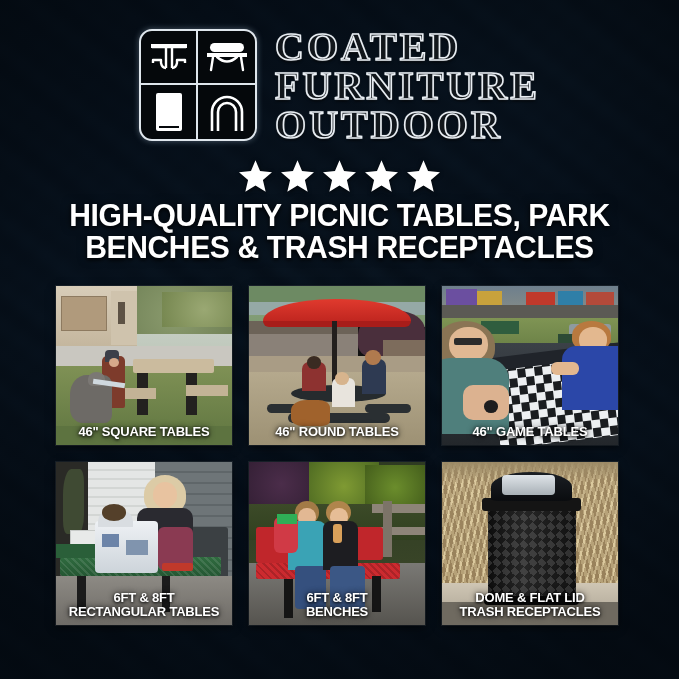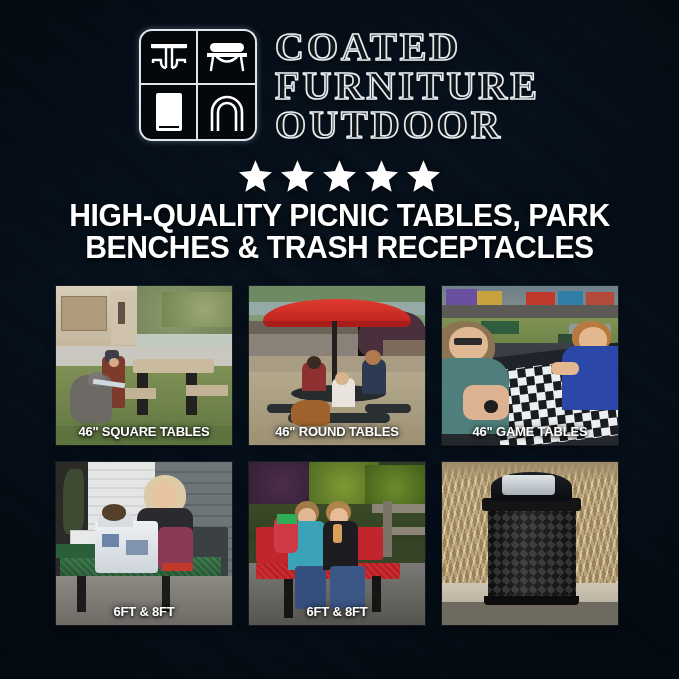--- a/index.html
+++ b/index.html
@@ -347,20 +347,21 @@
 
         <div class="obj" style="left:22%;top:36%;width:36%;height:32%;background:linear-gradient(#eef1f4,#cdd4da);border-radius:4px;"></div>
         <div class="obj" style="left:26%;top:44%;width:10%;height:8%;background:#6c84a8;"></div>
         <div class="obj" style="left:40%;top:48%;width:12%;height:9%;background:#8094ae;"></div>
         <div class="obj" style="left:24%;top:30%;width:20%;height:10%;background:#d9dde1;border-radius:10px 10px 0 0;"></div>
         <div class="obj" style="left:26%;top:26%;width:14%;height:10%;background:#54402a;border-radius:50%;"></div>
         <div class="obj" style="left:60%;top:62%;width:18%;height:5%;background:#c0392b;border-radius:2px;"></div>
       </div>
       <div class="cap">
         <span>6FT &amp; 8FT</span>
+        <span class="c2">RECTANGULAR TABLES</span>
       </div>
     </div>
 
     <div class="tile">
       <div class="photo">
         <div class="sky" style="height:62%;background:linear-gradient(#2e3a22,#384427);"></div>
         <div class="obj" style="left:0;top:0;width:46%;height:34%;background:radial-gradient(circle at 40% 40%,#4b2d4a,#2a1a2c);"></div>
         <div class="obj" style="left:34%;top:0;width:40%;height:30%;background:radial-gradient(circle at 50% 50%,#7f9a33,#4e6a22);"></div>
         <div class="obj" style="left:66%;top:2%;width:34%;height:34%;background:radial-gradient(circle at 50% 40%,#6b8d2c,#3c5418);"></div>
         <div class="obj" style="left:0;top:26%;width:100%;height:22%;background:linear-gradient(#3c4a28,#30401f);"></div>
@@ -384,20 +385,21 @@
         <div class="obj" style="left:44%;top:24%;width:14%;height:14%;background:#b0854c;border-radius:50%;"></div>
         <div class="obj" style="left:46%;top:28%;width:10%;height:11%;background:#e6bd96;border-radius:48%;"></div>
         <div class="obj" style="left:42%;top:36%;width:20%;height:30%;background:#1d1d21;border-radius:8px 8px 0 0;"></div>
         <div class="obj" style="left:46%;top:64%;width:20%;height:26%;background:#3b5785;border-radius:4px;"></div>
         <div class="obj" style="left:14%;top:34%;width:14%;height:22%;background:#d03a46;border-radius:6px;"></div>
         <div class="obj" style="left:16%;top:32%;width:11%;height:6%;background:#2fae56;"></div>
         <div class="obj" style="left:48%;top:38%;width:5%;height:12%;background:#d9a05a;border-radius:3px;"></div>
       </div>
       <div class="cap">
         <span>6FT &amp; 8FT</span>
+        <span class="c2">BENCHES</span>
       </div>
     </div>
 
     <div class="tile">
       <div class="photo">
         <div class="sky" style="height:74%;background:linear-gradient(#c7b795,#b8a57f);"></div>
         <div class="obj" style="left:0;top:0;width:100%;height:74%;
              background:repeating-linear-gradient(76deg, rgba(215,196,150,.85) 0 3px, rgba(150,124,82,.55) 3px 7px);"></div>
         <div class="obj" style="left:0;top:0;width:100%;height:74%;
              background:repeating-linear-gradient(104deg, rgba(228,212,170,.45) 0 2px, rgba(128,104,68,.35) 2px 6px);"></div>
@@ -407,16 +409,20 @@
 
         <div class="obj" style="left:26%;top:26%;width:50%;height:58%;
              background:linear-gradient(90deg,#0d0d0d,#262626 40%,#111);border-radius:3px;"></div>
         <div class="obj" style="left:26%;top:26%;width:50%;height:58%;
              background:repeating-conic-gradient(from 45deg, rgba(255,255,255,.13) 0% 25%, transparent 0% 50%) 0 0 / 9px 9px;"></div>
         <div class="obj" style="left:23%;top:22%;width:56%;height:8%;background:#141414;border-radius:3px;"></div>
         <div class="obj" style="left:28%;top:6%;width:46%;height:18%;background:linear-gradient(#1b1f24,#0a0c0f);border-radius:50% 50% 8% 8%;"></div>
         <div class="obj" style="left:34%;top:8%;width:30%;height:12%;background:linear-gradient(#dfe4e8,#a8b0b6);border-radius:4px;"></div>
         <div class="obj" style="left:24%;top:82%;width:54%;height:6%;background:#0c0c0c;border-radius:0 0 4px 4px;"></div>
       </div>
+      <div class="cap">
+        <span>DOME &amp; FLAT LID</span>
+        <span class="c2">TRASH RECEPTACLES</span>
+      </div>
     </div>
 
   </div>
 </div>
 
 </body></html>

